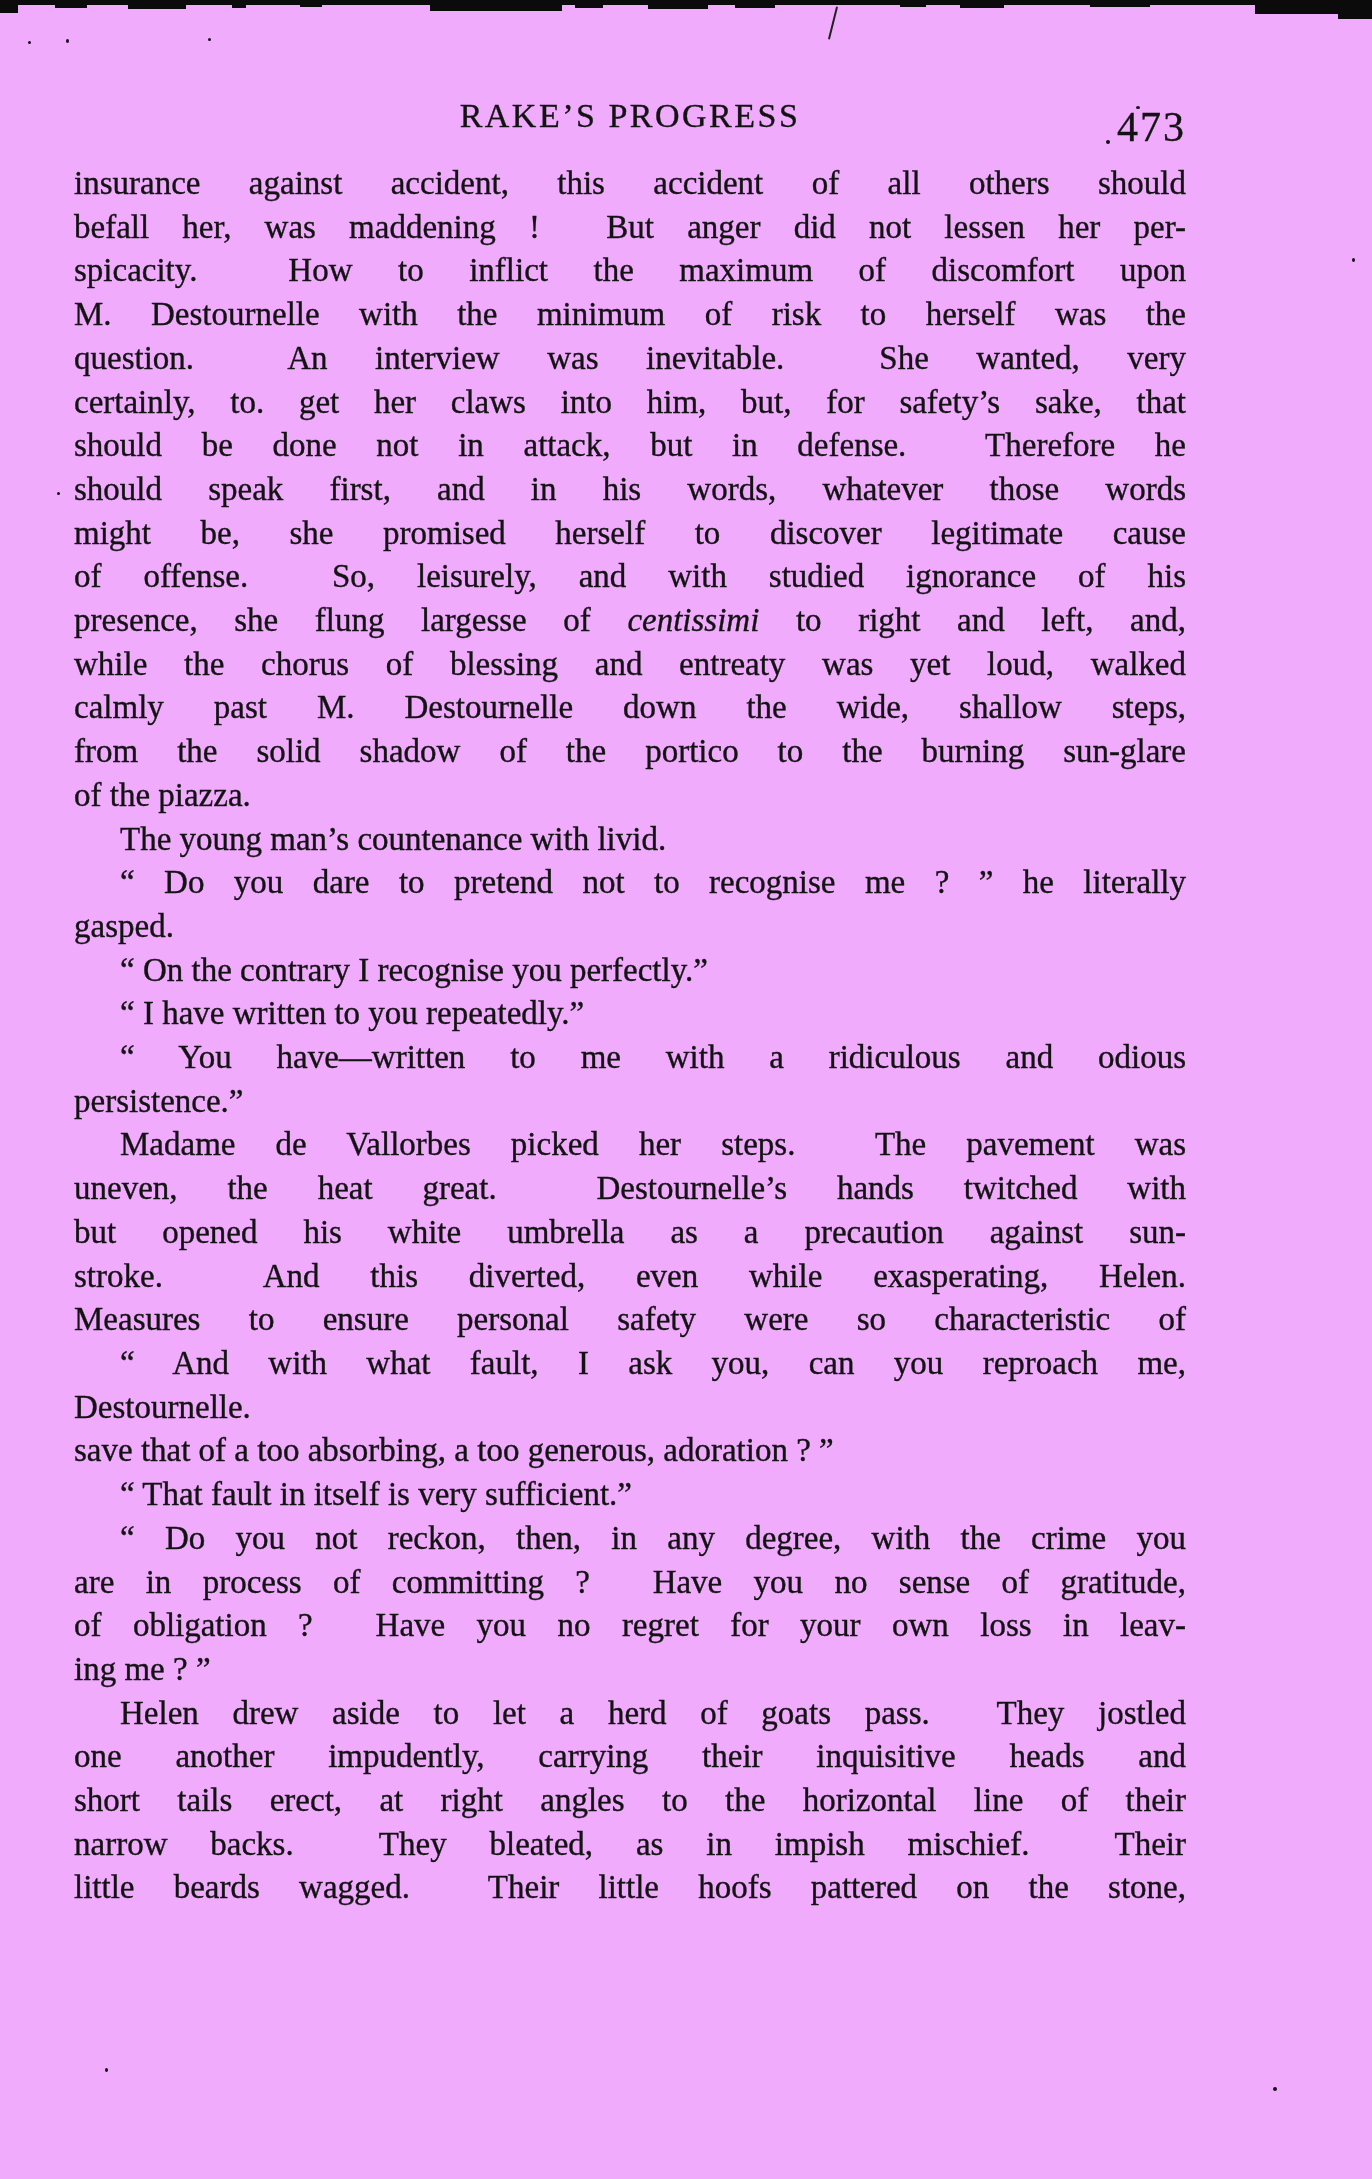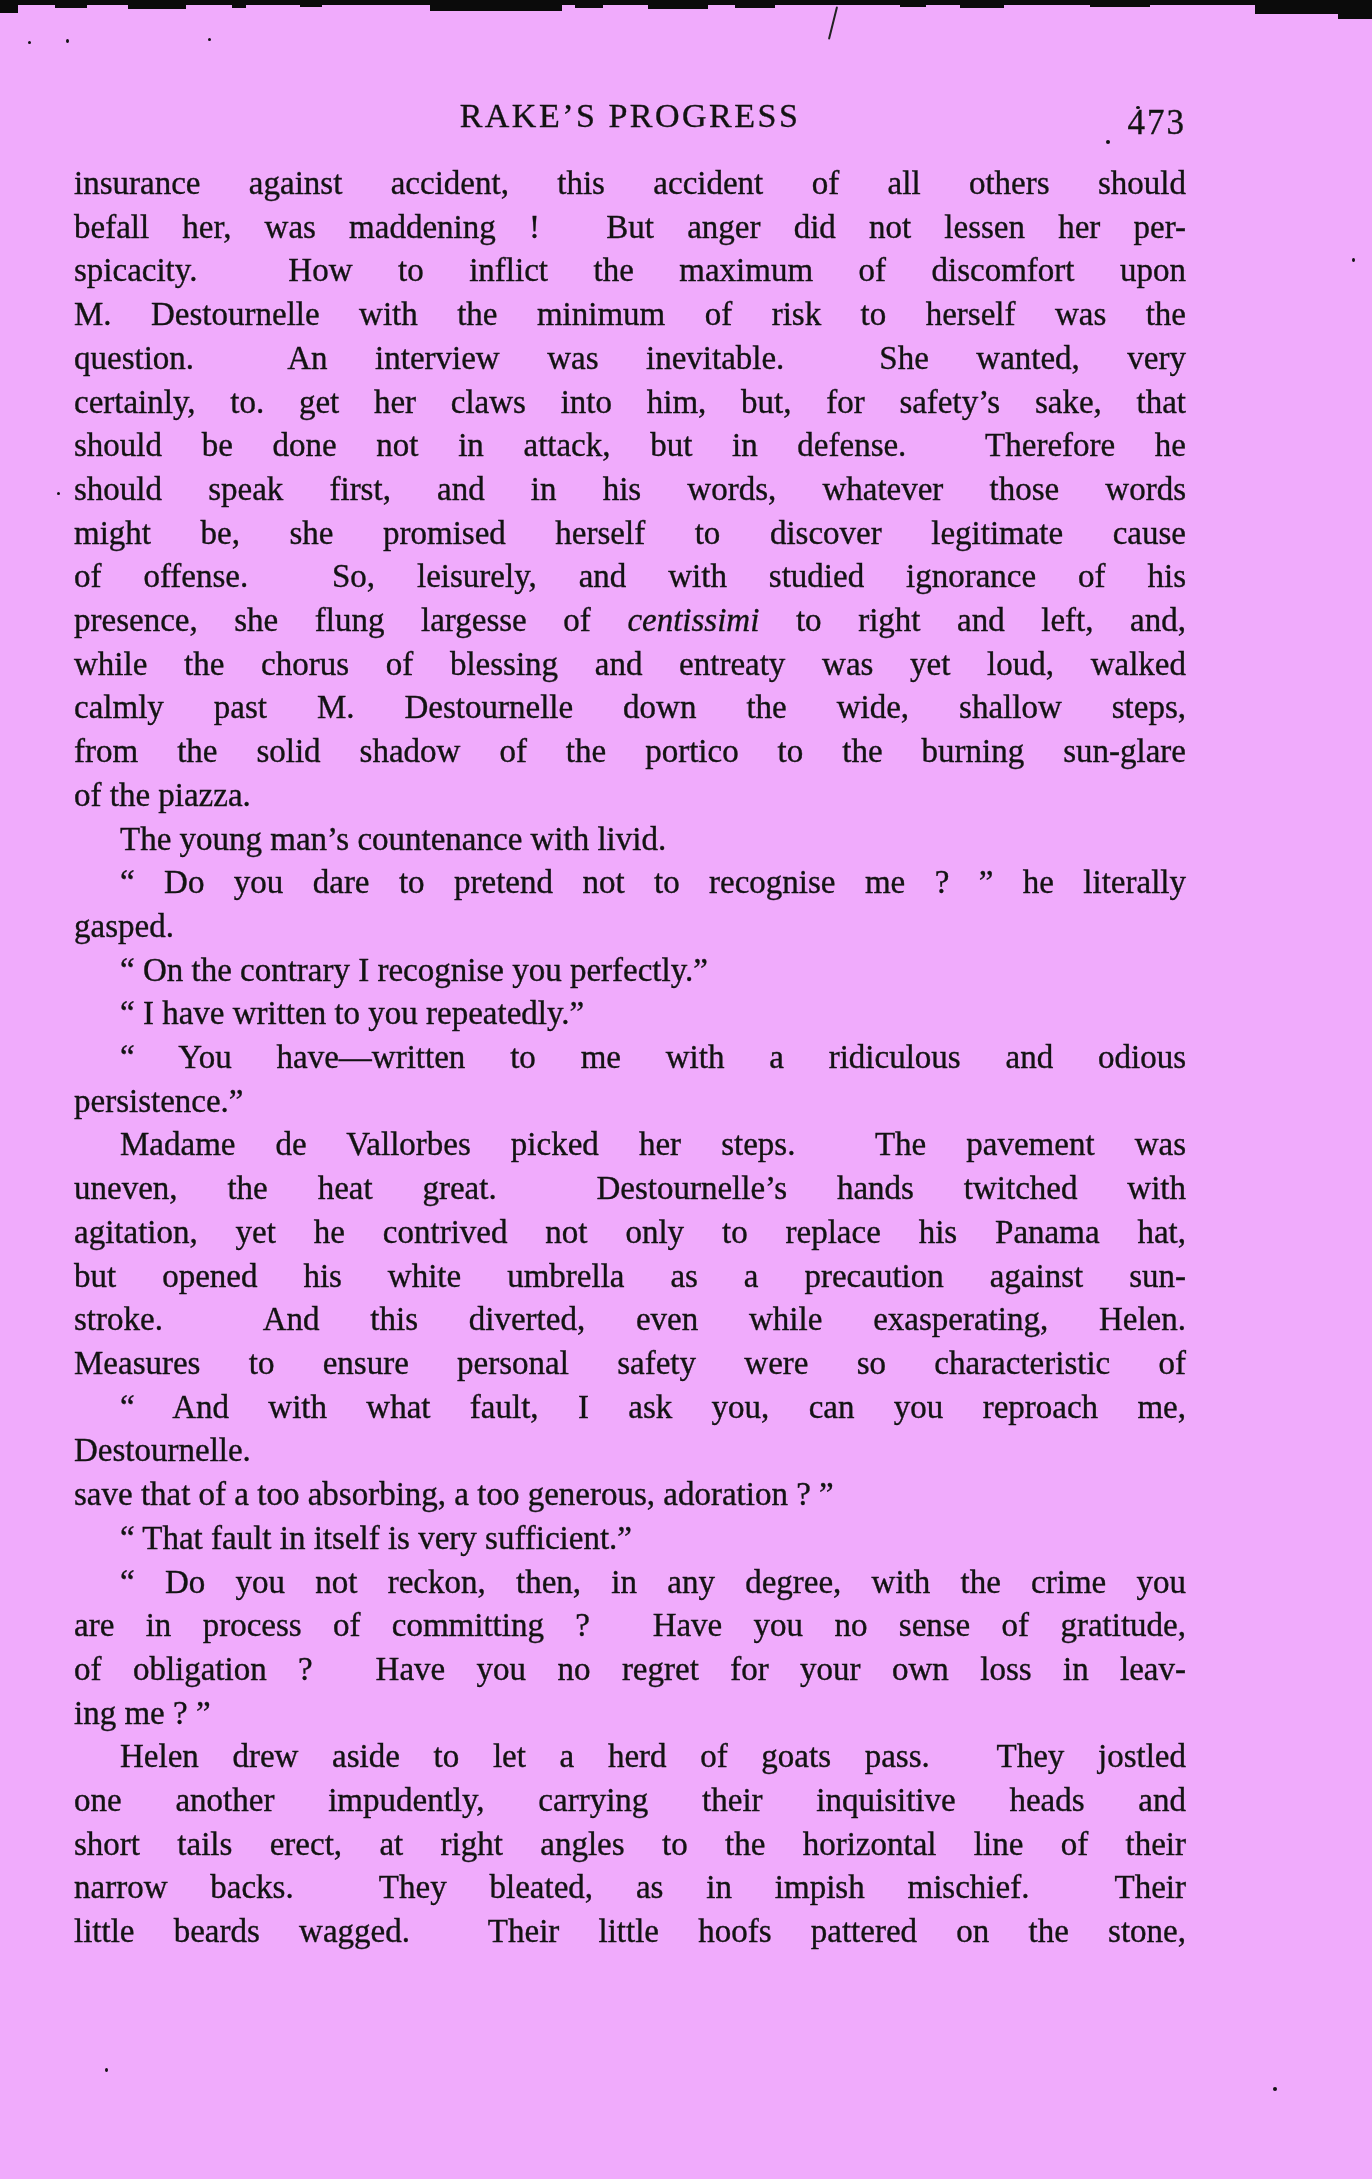--- a/index.html
+++ b/index.html
@@ -16,21 +16,21 @@
   
   .top-edge { position: absolute; left: 0; top: 0; width: 1372px; height: 22px; }
   .top-edge .bar { position: absolute; left: 0; top: 0; width: 1372px; height: 5px; background: #0b0b0b; }
   .top-edge .blob { position: absolute; background: #0b0b0b; }
   
   .header { position: absolute; left: 74px; top: 97px; width: 1112px; height: 52px; }
   .title {
     position: absolute; left: 50%; transform: translateX(-50%); top: 0;
     font-size: 34px; letter-spacing: 2.5px; white-space: nowrap;
   }
-  .pagenum { position: absolute; right: 0; top: 6px; font-size: 35px; letter-spacing: 2px; }
+  .pagenum { position: absolute; right: 0; top: 6px; font-size: 42px; letter-spacing: 2px; }
   
   .text-block { position: absolute; left: 74px; top: 162px; width: 1112px; font-size: 33px; line-height: 43.7px; }
   .line { white-space: pre-wrap; text-align: left; }
   .line.jst { text-align: justify; text-align-last: justify; }
   .line.ind { text-indent: 46px; }
   .it { font-style: italic; }
   
   .speck { position: absolute; background: #111; border-radius: 50%; }
   .slash { position: absolute; width: 2px; height: 34px; background: #222; transform: rotate(14deg); border-radius: 1px; }
 </style>
@@ -82,21 +82,20 @@
       <div class="line"><span>of the piazza.</span></div>
       <div class="line ind"><span>The young man’s countenance with livid.</span></div>
       <div class="line ind jst"><span>“ Do you dare to pretend not to recognise me ? ” he literally</span></div>
       <div class="line"><span>gasped.</span></div>
       <div class="line ind"><span>“ On the contrary I recognise you perfectly.”</span></div>
       <div class="line ind"><span>“ I have written to you repeatedly.”</span></div>
       <div class="line ind jst"><span>“ You have—written to me with a ridiculous and odious</span></div>
       <div class="line"><span>persistence.”</span></div>
       <div class="line ind jst"><span>Madame de Vallorbes picked her steps.  The pavement was</span></div>
       <div class="line jst"><span>uneven, the heat great.  Destournelle’s hands twitched with</span></div>
-      <div class="line jst"><span>agitation, yet he contrived not only to replace his Panama hat,</span></div>
       <div class="line jst"><span>but opened his white umbrella as a precaution against sun-</span></div>
       <div class="line jst"><span>stroke.  And this diverted, even while exasperating, Helen.</span></div>
       <div class="line jst"><span>Measures to ensure personal safety were so characteristic of</span></div>
       <div class="line ind jst"><span>“ And with what fault, I ask you, can you reproach me,</span></div>
       <div class="line"><span>Destournelle.</span></div>
       <div class="line"><span>save that of a too absorbing, a too generous, adoration ? ”</span></div>
       <div class="line ind"><span>“ That fault in itself is very sufficient.”</span></div>
       <div class="line ind jst"><span>“ Do you not reckon, then, in any degree, with the crime you</span></div>
       <div class="line jst"><span>are in process of committing ?  Have you no sense of gratitude,</span></div>
       <div class="line jst"><span>of obligation ?  Have you no regret for your own loss in leav-</span></div>

